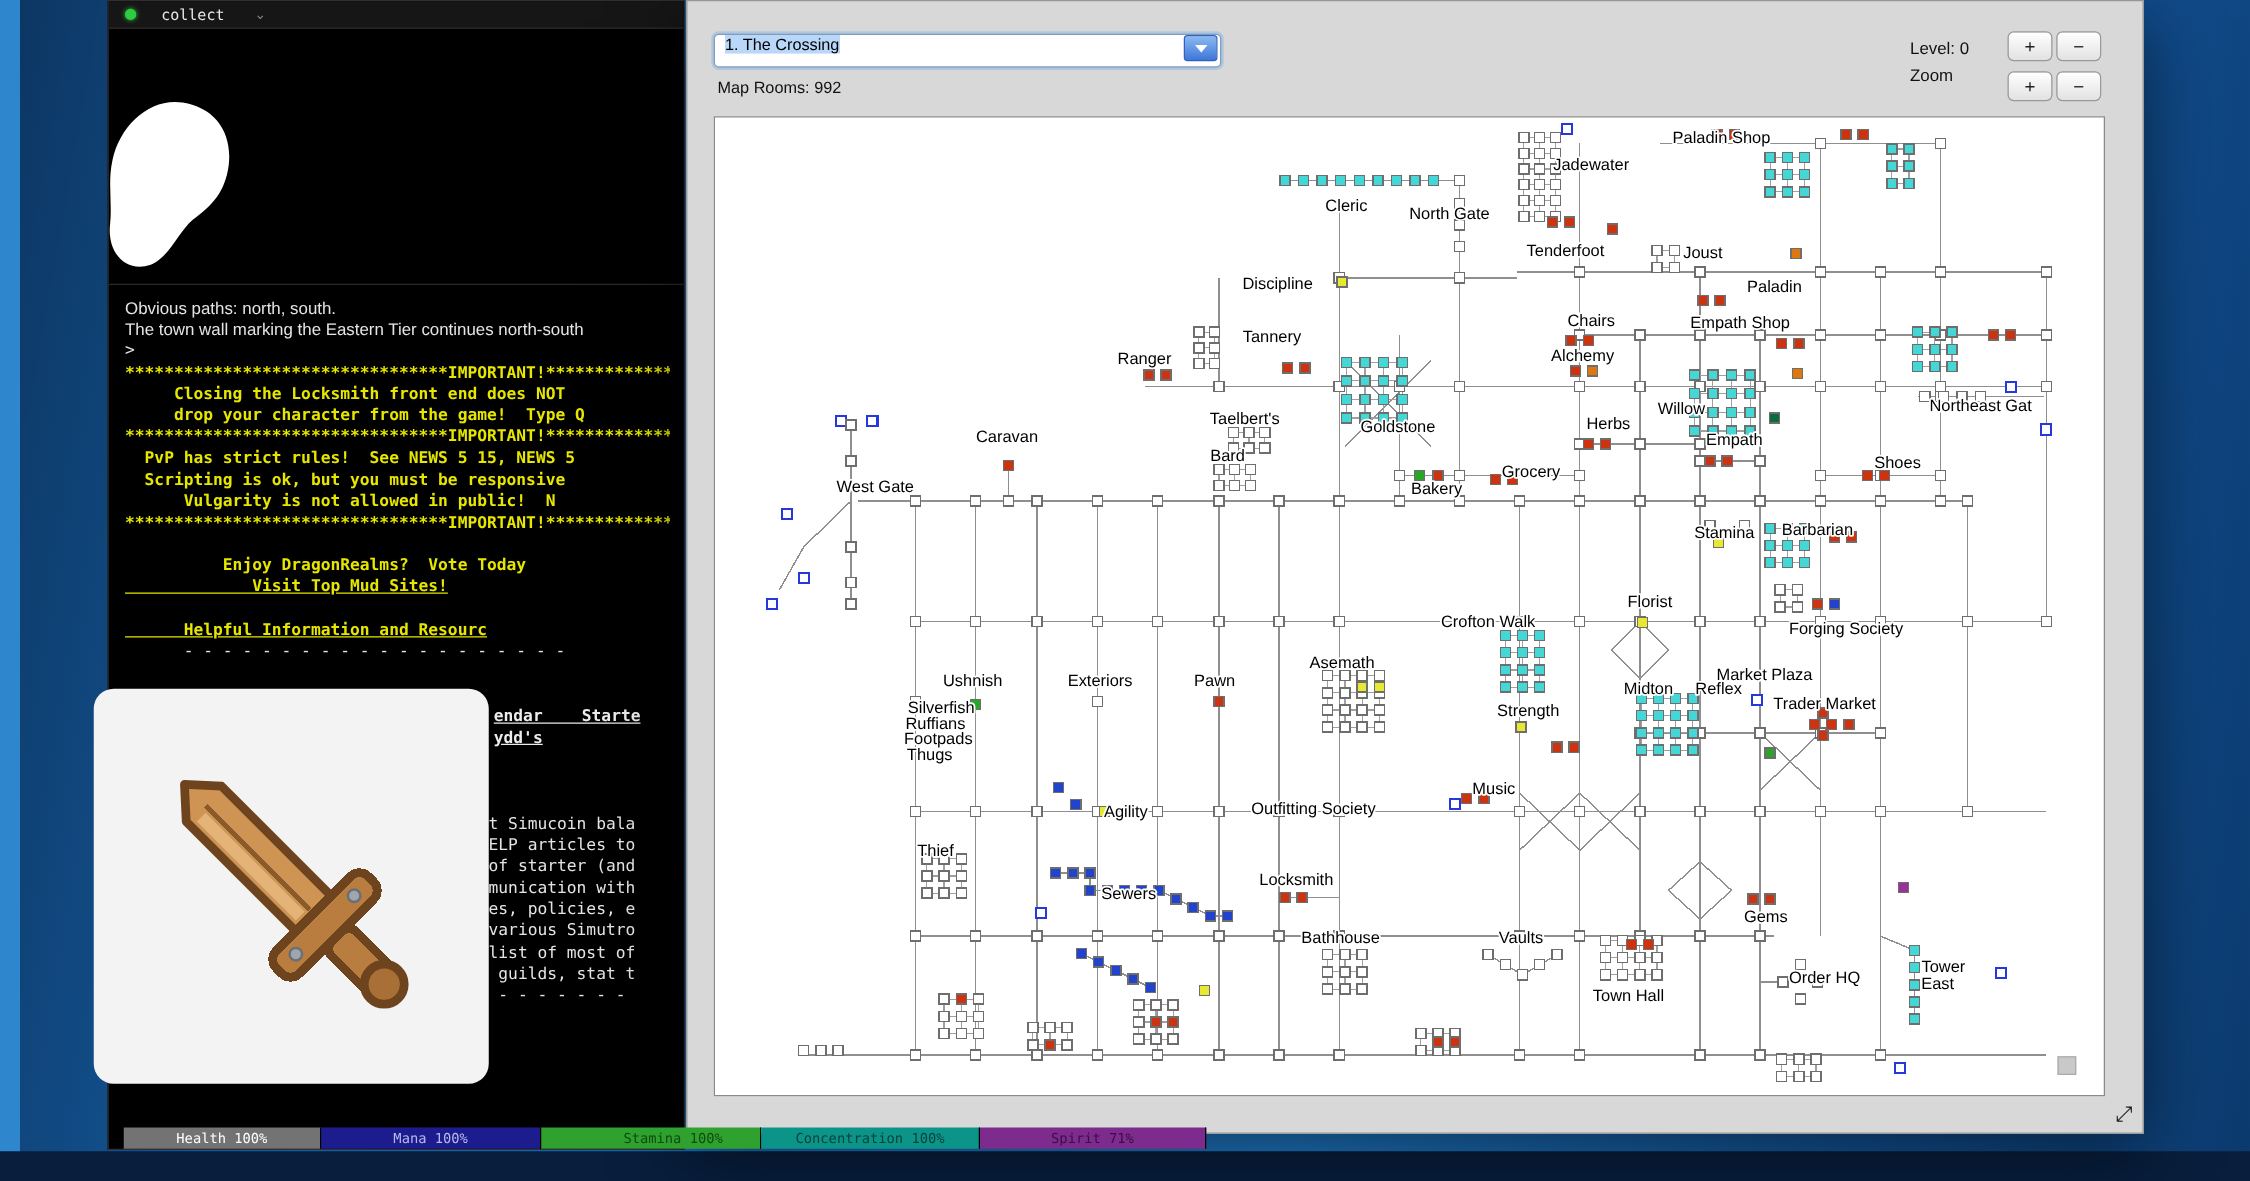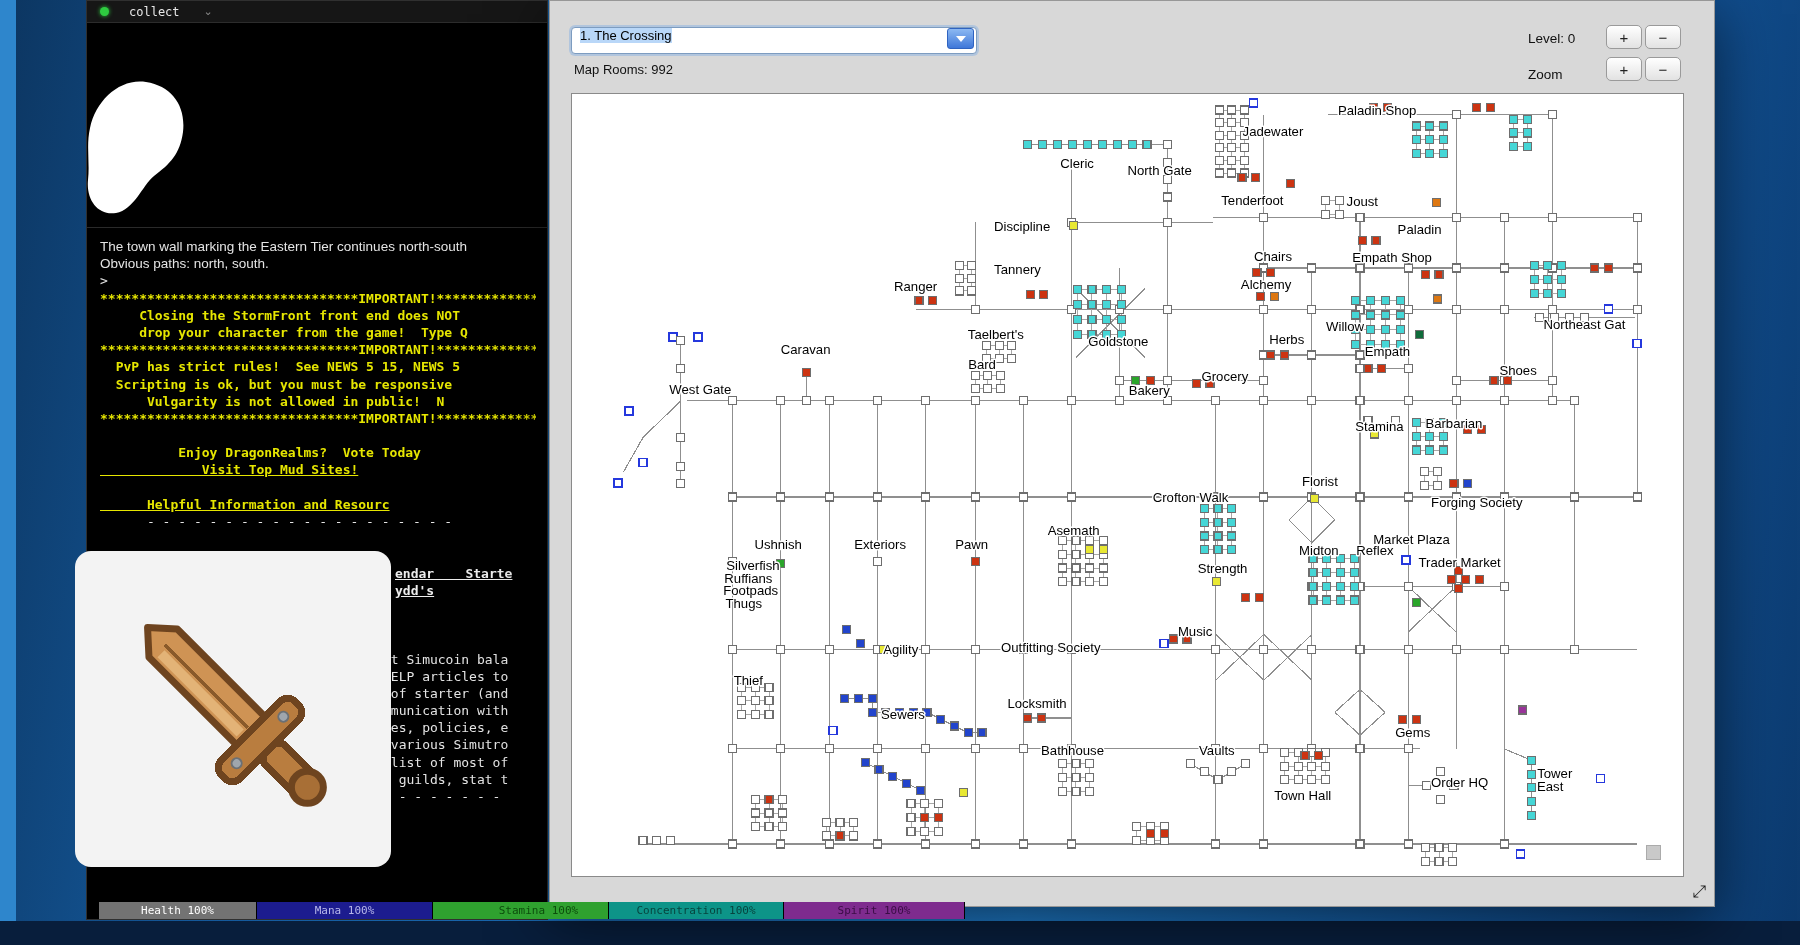--- a/index.html
+++ b/index.html
@@ -36,21 +36,21 @@
 
   
   .map-window{position:absolute;left:549px;top:0;width:1166px;height:907px;background:#d8d8d8;border:1px solid #979797;box-sizing:border-box;box-shadow:0 14px 55px rgba(0,0,0,.55);z-index:10}
   .combo{position:absolute;left:21px;top:26px;width:406px;height:27px;background:#fff;border:1px solid #7d9cc0;border-radius:4px;box-shadow:0 0 0 2px rgba(120,170,230,.4);display:flex;align-items:flex-start;box-sizing:border-box}
   .combo-text{flex:1;padding:0 8px;font:13px "Liberation Sans",sans-serif;color:#000;white-space:nowrap;overflow:hidden}
   .combo-text span{background:#b9d7f8}
   .combo-btn{width:27px;height:21px;margin-right:2px;border-radius:3px;background:linear-gradient(#8cb9f2,#3f77d9);display:flex;align-items:center;justify-content:center;border:1px solid #2f63c0;box-sizing:border-box}
   .combo-arrow{width:0;height:0;border-left:5px solid transparent;border-right:5px solid transparent;border-top:6px solid #fff}
   .maprooms{position:absolute;left:24px;top:61px;font:13px "Liberation Sans",sans-serif;color:#111}
   .lvl-label{position:absolute;left:978px;top:30px;width:56px;font:13.5px "Liberation Sans",sans-serif;color:#111}
-  .zoom-label{position:absolute;left:978px;top:66px;width:56px;font:13.5px "Liberation Sans",sans-serif;color:#111;text-align:left}
+  .zoom-label{position:absolute;left:978px;top:52px;width:56px;font:13.5px "Liberation Sans",sans-serif;color:#111;text-align:left}
   .mbtn{position:absolute;width:36px;height:24px;background:linear-gradient(#ffffff,#e2e2e2);border:1px solid #9a9a9a;border-radius:5px;font:15px "Liberation Sans",sans-serif;color:#222;display:flex;align-items:center;justify-content:center;box-sizing:border-box}
   .map-canvas{position:absolute;left:21px;top:92px;width:1113px;height:784px;background:#fff;border:1px solid #8a8a8a;box-sizing:border-box}
   .map-canvas svg{width:100%;height:100%;display:block}
   svg line,svg rect{shape-rendering:crispEdges}
   .maplabel{font:11.5px "Liberation Sans",sans-serif;fill:#000;paint-order:stroke;stroke:#ffffff;stroke-width:2.5px;stroke-linejoin:round}
   .scroll-corner{position:absolute;right:22px;bottom:16px;width:15px;height:15px;background:#c9c9c9;border:1px solid #ababab;box-sizing:border-box}
   .resize-handle{position:absolute;right:8px;bottom:4px;font-size:17px;color:#1b1b1b}
 </style>
 </head>
 <body>
@@ -59,25 +59,25 @@
 <div class="bottom-dark"></div>
 
 <div class="terminal">
   <div class="titlebar">
     <div class="gdot"></div>
     <div class="ttl">collect</div>
     <div class="tchev">⌄</div>
   </div>
   <div class="pane-div"></div>
   <div class="term-lines" id="term-lines">
+      <div class="tl c-white f-sans">Obvious paths: north, south.</div>
       <div class="tl c-white f-sans">The town wall marking the Eastern Tier continues north-south</div>
-      <div class="tl c-white f-sans">Obvious paths: north, south.</div>
       <div class="tl c-white">&gt;</div>
       <div class="tl c-yellow">*********************************IMPORTANT!*********************************</div>
-      <div class="tl c-yellow">     Closing the StormFront front end does NOT</div>
+      <div class="tl c-yellow">     Closing the Locksmith front end does NOT</div>
       <div class="tl c-yellow">     drop your character from the game!  Type Q</div>
       <div class="tl c-yellow">*********************************IMPORTANT!*********************************</div>
       <div class="tl c-yellow">  PvP has strict rules!  See NEWS 5 15, NEWS 5</div>
       <div class="tl c-yellow">  Scripting is ok, but you must be responsive</div>
       <div class="tl c-yellow">      Vulgarity is not allowed in public!  N</div>
       <div class="tl c-yellow">*********************************IMPORTANT!*********************************</div>
       <div class="tl c-white"> </div>
       <div class="tl c-yellow">          Enjoy DragonRealms?  Vote Today</div>
       <div class="tl c-ylink">             Visit Top Mud Sites!</div>
       <div class="tl c-white"> </div>
@@ -102,21 +102,21 @@
       <div class="tl c-white"> </div>
       <div class="tl c-strong" style="padding-left: 249px;">S:</div>
     </div>
 </div>
 
 <div class="status-bars" id="status-bars">
     <div class="sbar" style="width: 158px; background: #737373; color: rgb(255, 255, 255);">Health 100%</div>
     <div class="sbar" style="width: 176px; background: rgb(28, 28, 143); color: rgb(184, 184, 234);">Mana 100%</div>
     <div class="sbar" style="width: 176px; background: rgb(47, 161, 47); color: rgb(12, 77, 12); padding-left: 36px;">Stamina 100%</div>
     <div class="sbar" style="width: 175px; background: rgb(13, 148, 136); color: rgb(7, 68, 62);">Concentration 100%</div>
-    <div class="sbar" style="width: 181px; background: rgb(126, 43, 142); color: rgb(58, 13, 69);">Spirit 100%</div>
+    <div class="sbar" style="width: 181px; background: rgb(126, 43, 142); color: rgb(58, 13, 69);">Spirit 71%</div>
   </div>
 
 <div class="blob">
   <svg width="104" height="136" viewBox="0 0 104 136">
     <path d="M62,2 C88,6 102,26 99,52 C96,74 86,84 70,96 C58,106 50,130 32,133 C14,136 2,120 4,100 C6,82 2,66 6,48 C12,20 36,-2 62,2 Z" fill="#ffffff"></path>
   </svg>
 </div>
 
 <div class="icon-card">
   <svg width="240" height="240" viewBox="0 0 240 240">

